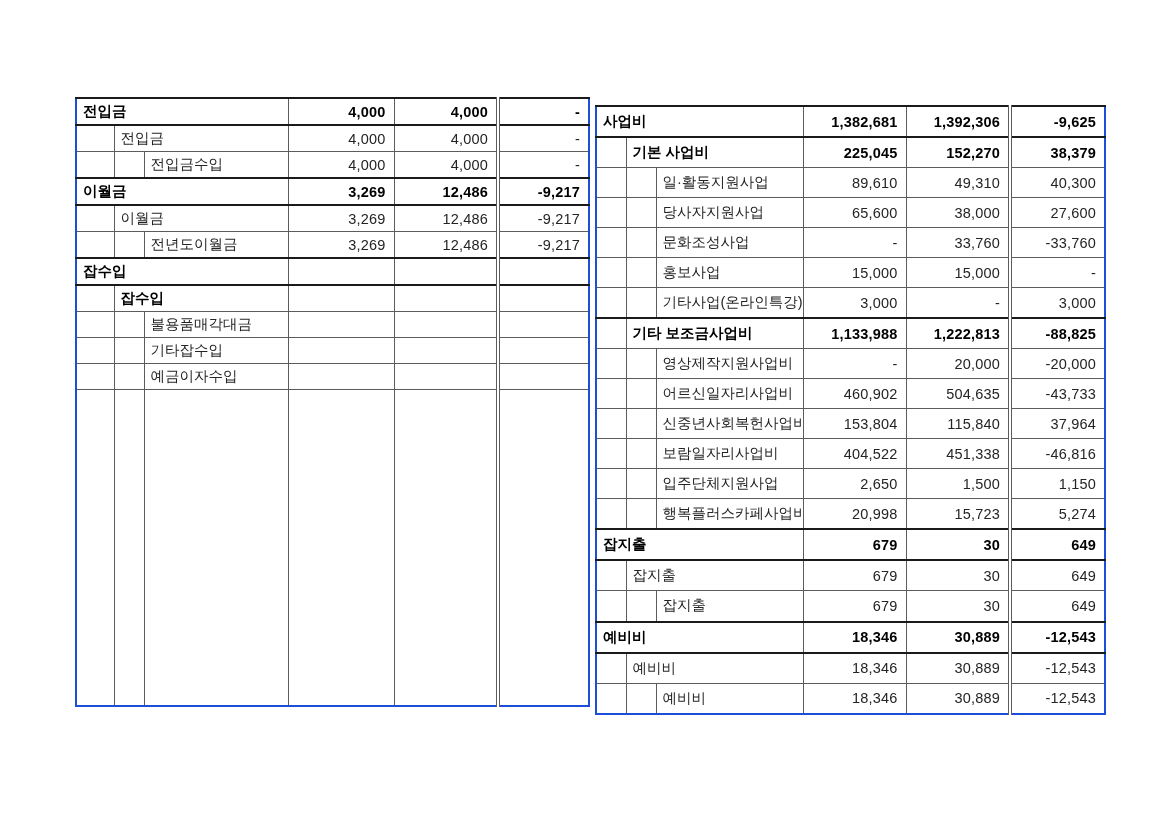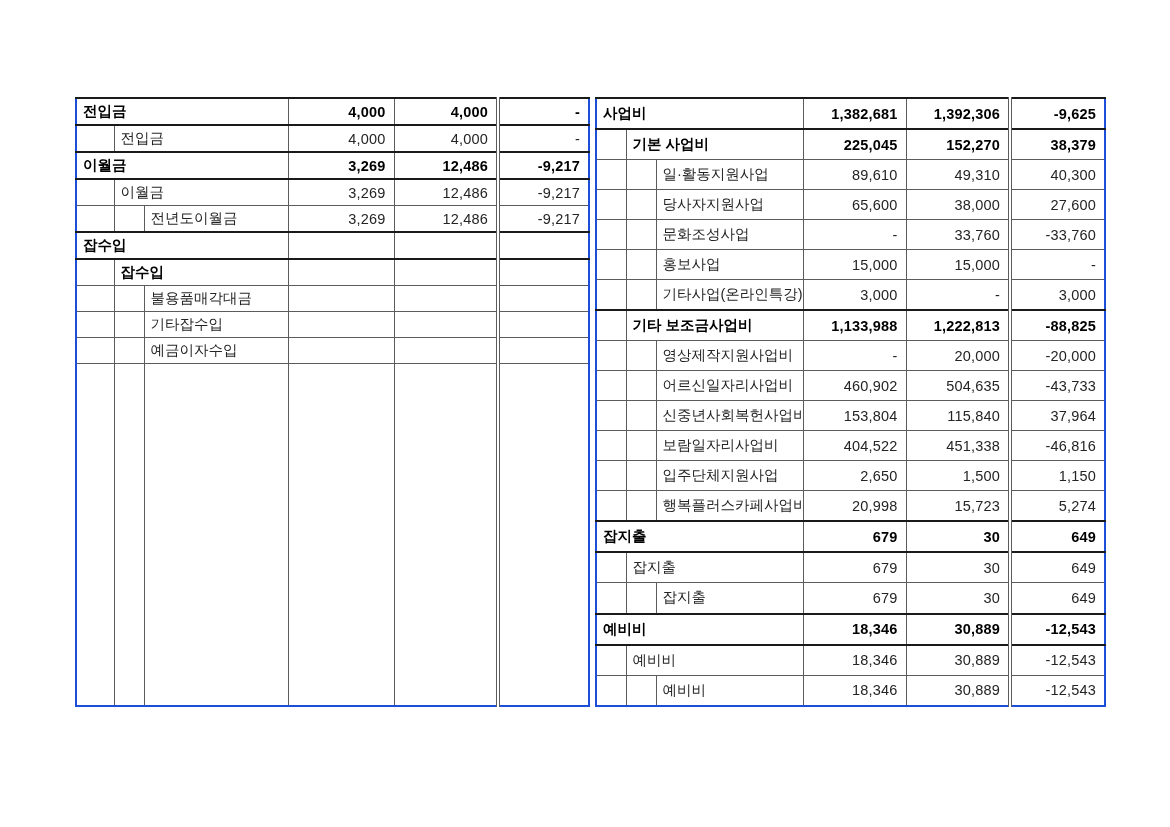--- a/index.html
+++ b/index.html
@@ -6,21 +6,21 @@
   body{
     width:1170px;height:827px;background:#ffffff;position:relative;
     font-family:"Liberation Sans","DejaVu Sans",sans-serif;
   }
   .sheet{position:absolute;left:75px;top:97px;display:flex;gap:5px;}
   table{
     border-collapse:collapse;table-layout:fixed;
     border:2px solid #1d4ed8;height:610px;
   }
   #left-table{width:513px;}
-  #right-table{width:509px;}
+  #right-table{width:509px;margin-top:8px;}
   td{
     border:1px solid #5c5c5c;
     font-size:14.5px;color:#242424;
     padding:0;height:25px;
     white-space:nowrap;overflow:hidden;
     vertical-align:middle;
   }
   td.label{text-align:left;padding-left:6px;padding-right:2px;}
   td.val{text-align:right;padding-right:8px;letter-spacing:0.2px;}
   td.v3{border-left:4px double #5c5c5c;}
@@ -49,20 +49,28 @@
           <td class="val v2">4,000</td>
           <td class="val v3">-</td>
         </tr>
         <tr class="lvl2">
           <td class="ind"></td>
           <td class="label" colspan="2">전입금</td>
           <td class="val v1">4,000</td>
           <td class="val v2">4,000</td>
           <td class="val v3">-</td>
         </tr>
+        <tr class="lvl3">
+          <td class="ind"></td>
+          <td class="ind"></td>
+          <td class="label">전입금수입</td>
+          <td class="val v1">4,000</td>
+          <td class="val v2">4,000</td>
+          <td class="val v3">-</td>
+        </tr>
         <tr class="lvl1 bold thick">
           <td class="label" colspan="3">이월금</td>
           <td class="val v1">3,269</td>
           <td class="val v2">12,486</td>
           <td class="val v3">-9,217</td>
         </tr>
         <tr class="lvl2">
           <td class="ind"></td>
           <td class="label" colspan="2">이월금</td>
           <td class="val v1">3,269</td>

